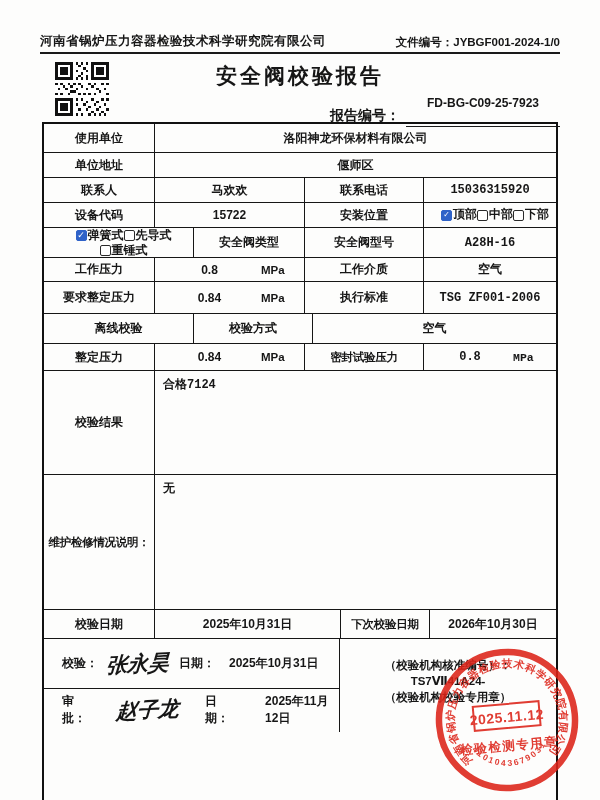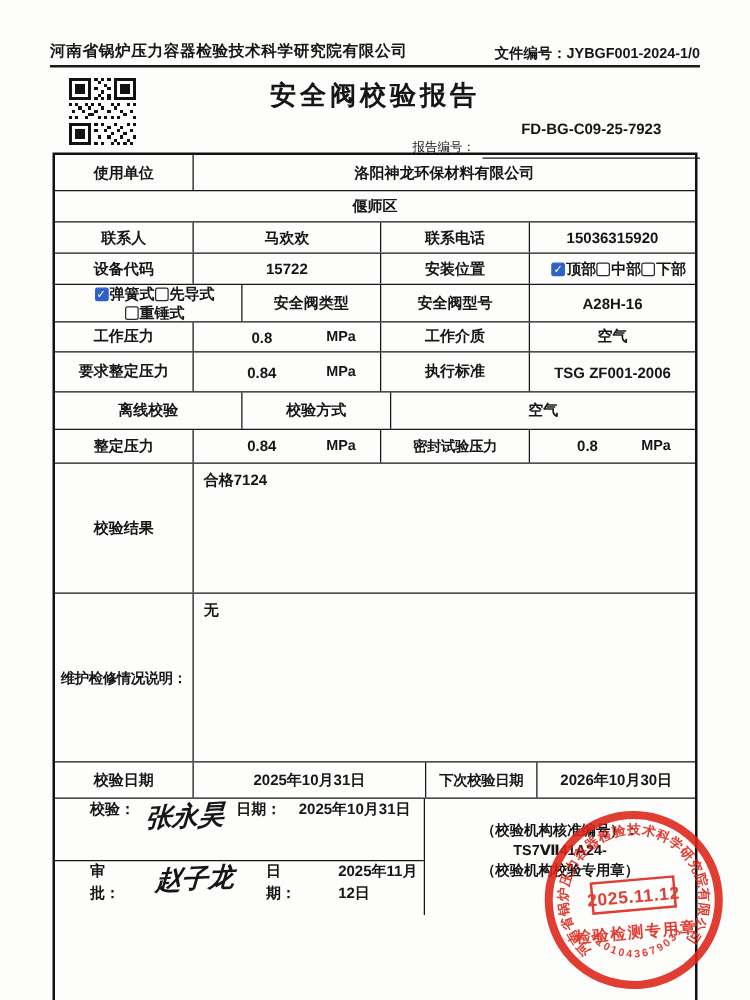--- a/index.html
+++ b/index.html
@@ -10,37 +10,37 @@
   
   .hdr-line{position:absolute;left:40px;top:33px;width:520px;display:flex;
             justify-content:space-between;align-items:flex-end;font-weight:700;}
   .hdr-company{font-size:12.5px;letter-spacing:.5px;}
   .hdr-doc{font-size:11.5px;}
   .hdr-rule{position:absolute;left:40px;top:52px;width:520px;height:2px;background:#1a1a1a;}
   .qr{position:absolute;left:55px;top:61px;width:54px;height:56px;}
   .title{position:absolute;left:0;top:62px;width:600px;text-align:center;
          font-size:21px;font-weight:700;letter-spacing:3px;}
   .report-no{position:absolute;left:330px;top:96px;width:230px;display:flex;align-items:flex-end;}
-  .report-no-label{font-size:10px;font-weight:400;white-space:nowrap;padding-bottom:2px;}
+  .report-no-label{font-size:14px;font-weight:700;white-space:nowrap;padding-bottom:2px;}
   .report-no-val{flex:1;text-align:center;font-size:12px;font-weight:700;
                  border-bottom:1.5px solid #1a1a1a;padding-bottom:16px;margin-left:6px;}
 
   
   .tbl{position:absolute;left:42px;top:122px;width:516px;height:735px;
        border:2px solid #111;box-sizing:border-box;display:flex;flex-direction:column;}
   .row{display:flex;border-bottom:1px solid #161616;box-sizing:border-box;flex:0 0 auto;}
   .row.last{border-bottom:none;}
   .cell{border-right:1px solid #161616;box-sizing:border-box;display:flex;
         align-items:center;justify-content:center;font-size:12px;font-weight:700;
         overflow:hidden;padding:1px 3px;text-align:center;}
   .cell.end{border-right:none;}
   .c1{width:111px;flex:none;}
   .c2{width:150px;flex:none;}
   .c3{width:119px;flex:none;}
-  .c4{flex:1;}
+  .c4{flex:1;font-family:Liberation Mono, monospace;}
   .d1{width:111px;flex:none;}
   .d2{width:186px;flex:none;}
   .d3{width:89px;flex:none;}
   .d4{flex:1;}
   .topleft{align-items:flex-start;justify-content:flex-start;padding:5px 8px;text-align:left;}
   .press{display:flex;width:100%;align-items:center;}
   .press .pv{flex:1;text-align:center;}
   .press .pu{width:40px;text-align:left;font-size:11.5px;}
   .small-label{font-size:11.5px;letter-spacing:-.3px;}
 
@@ -49,21 +49,21 @@
   .ckopt{display:inline-flex;align-items:center;}
   .ckbox{width:11px;height:11px;border:1.5px solid #2a2a2a;border-radius:2px;
          box-sizing:border-box;margin-right:1px;background:#fff;position:relative;flex:none;}
   .ckbox.checked{background:#2f62c8;border-color:#2f62c8;}
   .ckbox.checked::after{content:"✓";position:absolute;left:0;top:-2px;width:100%;
          color:#fff;font-size:9px;font-weight:700;text-align:center;line-height:12px;}
 
   
   .sig-left{width:296px;flex:none;border-right:1px solid #161616;box-sizing:border-box;
             display:flex;flex-direction:column;}
-  .sig-row{display:flex;padding-left:28px;box-sizing:border-box;
+  .sig-row{display:flex;align-items:center;padding-left:18px;box-sizing:border-box;
            border-bottom:1px solid #161616;font-size:12px;font-weight:700;}
   .sig-row.last{border-bottom:none;gap:16px;}
   .sig-name{font-family:"DejaVu Serif","Liberation Serif",serif;font-style:italic;
             font-size:21px;font-weight:700;transform:rotate(-3deg) skewX(-6deg);
             margin:0 10px 0 8px;white-space:nowrap;}
   .org-cell{flex:1;display:flex;flex-direction:column;align-items:center;
             justify-content:flex-start;padding-top:18px;font-size:11.5px;font-weight:700;
             line-height:16px;}
 
   
@@ -116,20 +116,21 @@
   </div>
 
   <div class="tbl">
 
     <div class="row" style="height:29px">
       <div class="cell c1">使用单位</div>
       <div class="cell c4 end">洛阳神龙环保材料有限公司</div>
     </div>
 
     <div class="row" style="height:25px">
+      <div class="cell c1">单位地址</div>
       <div class="cell c4 end">偃师区</div>
     </div>
 
     <div class="row" style="height:25px">
       <div class="cell c1">联系人</div>
       <div class="cell c2">马欢欢</div>
       <div class="cell c3">联系电话</div>
       <div class="cell c4 end">15036315920</div>
     </div>
 

